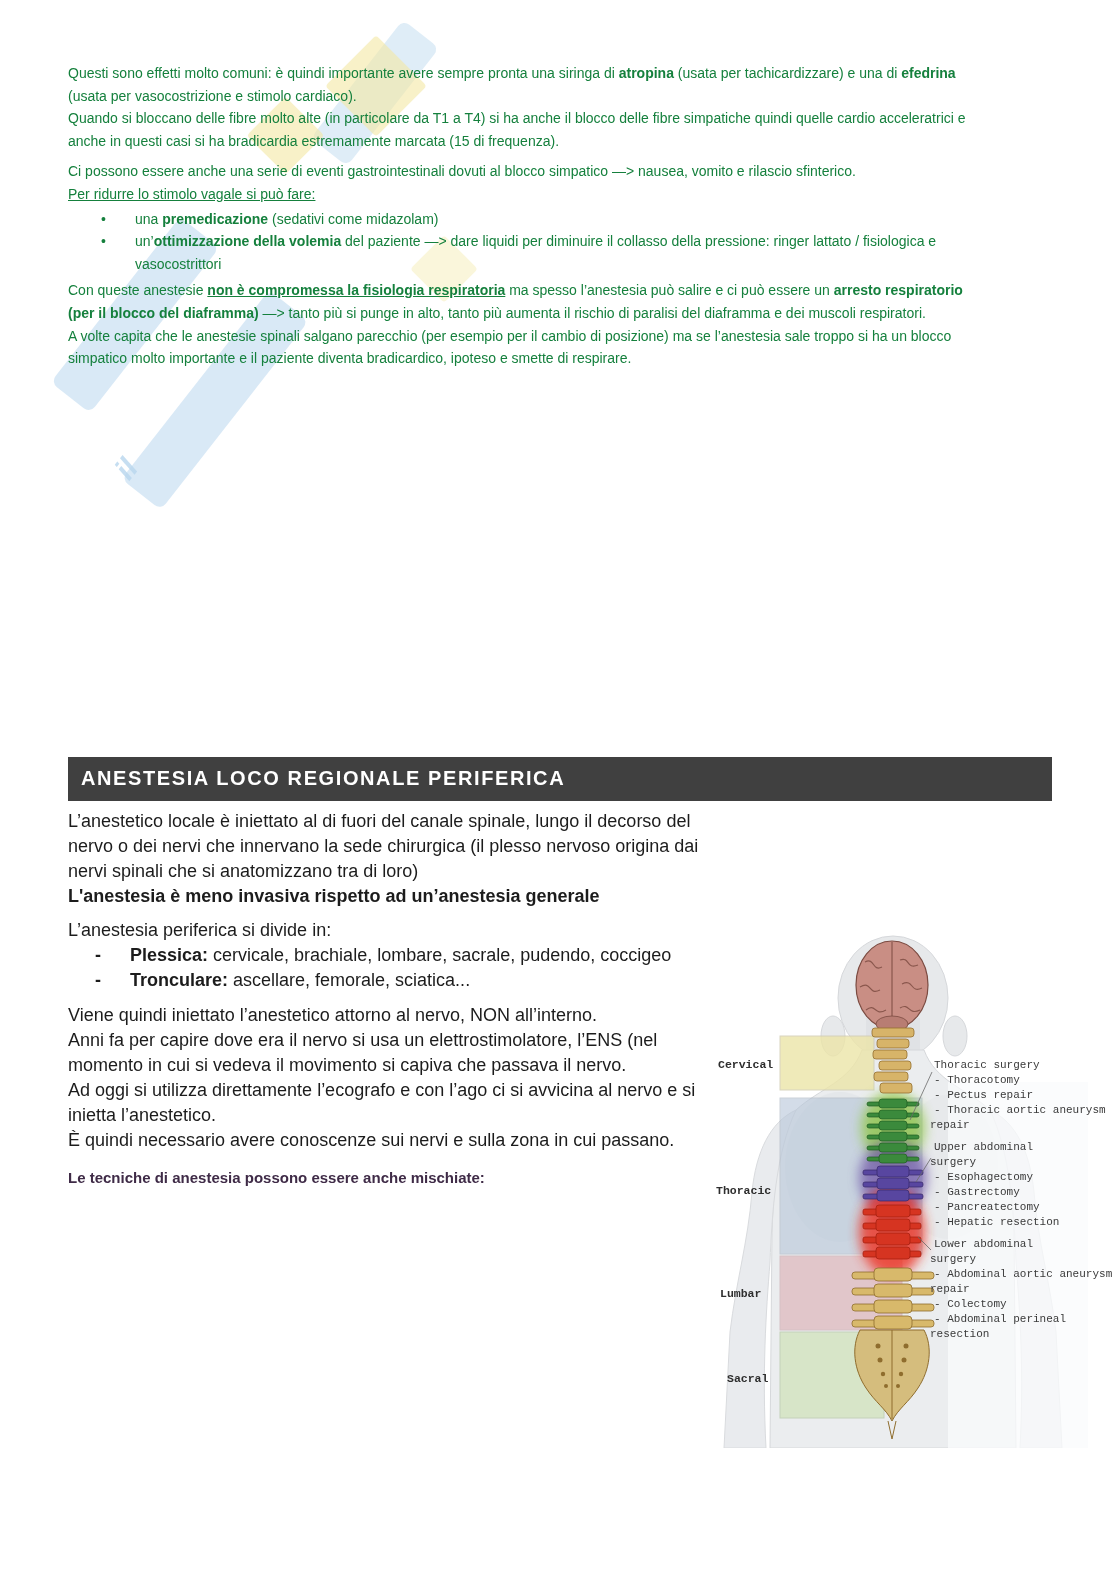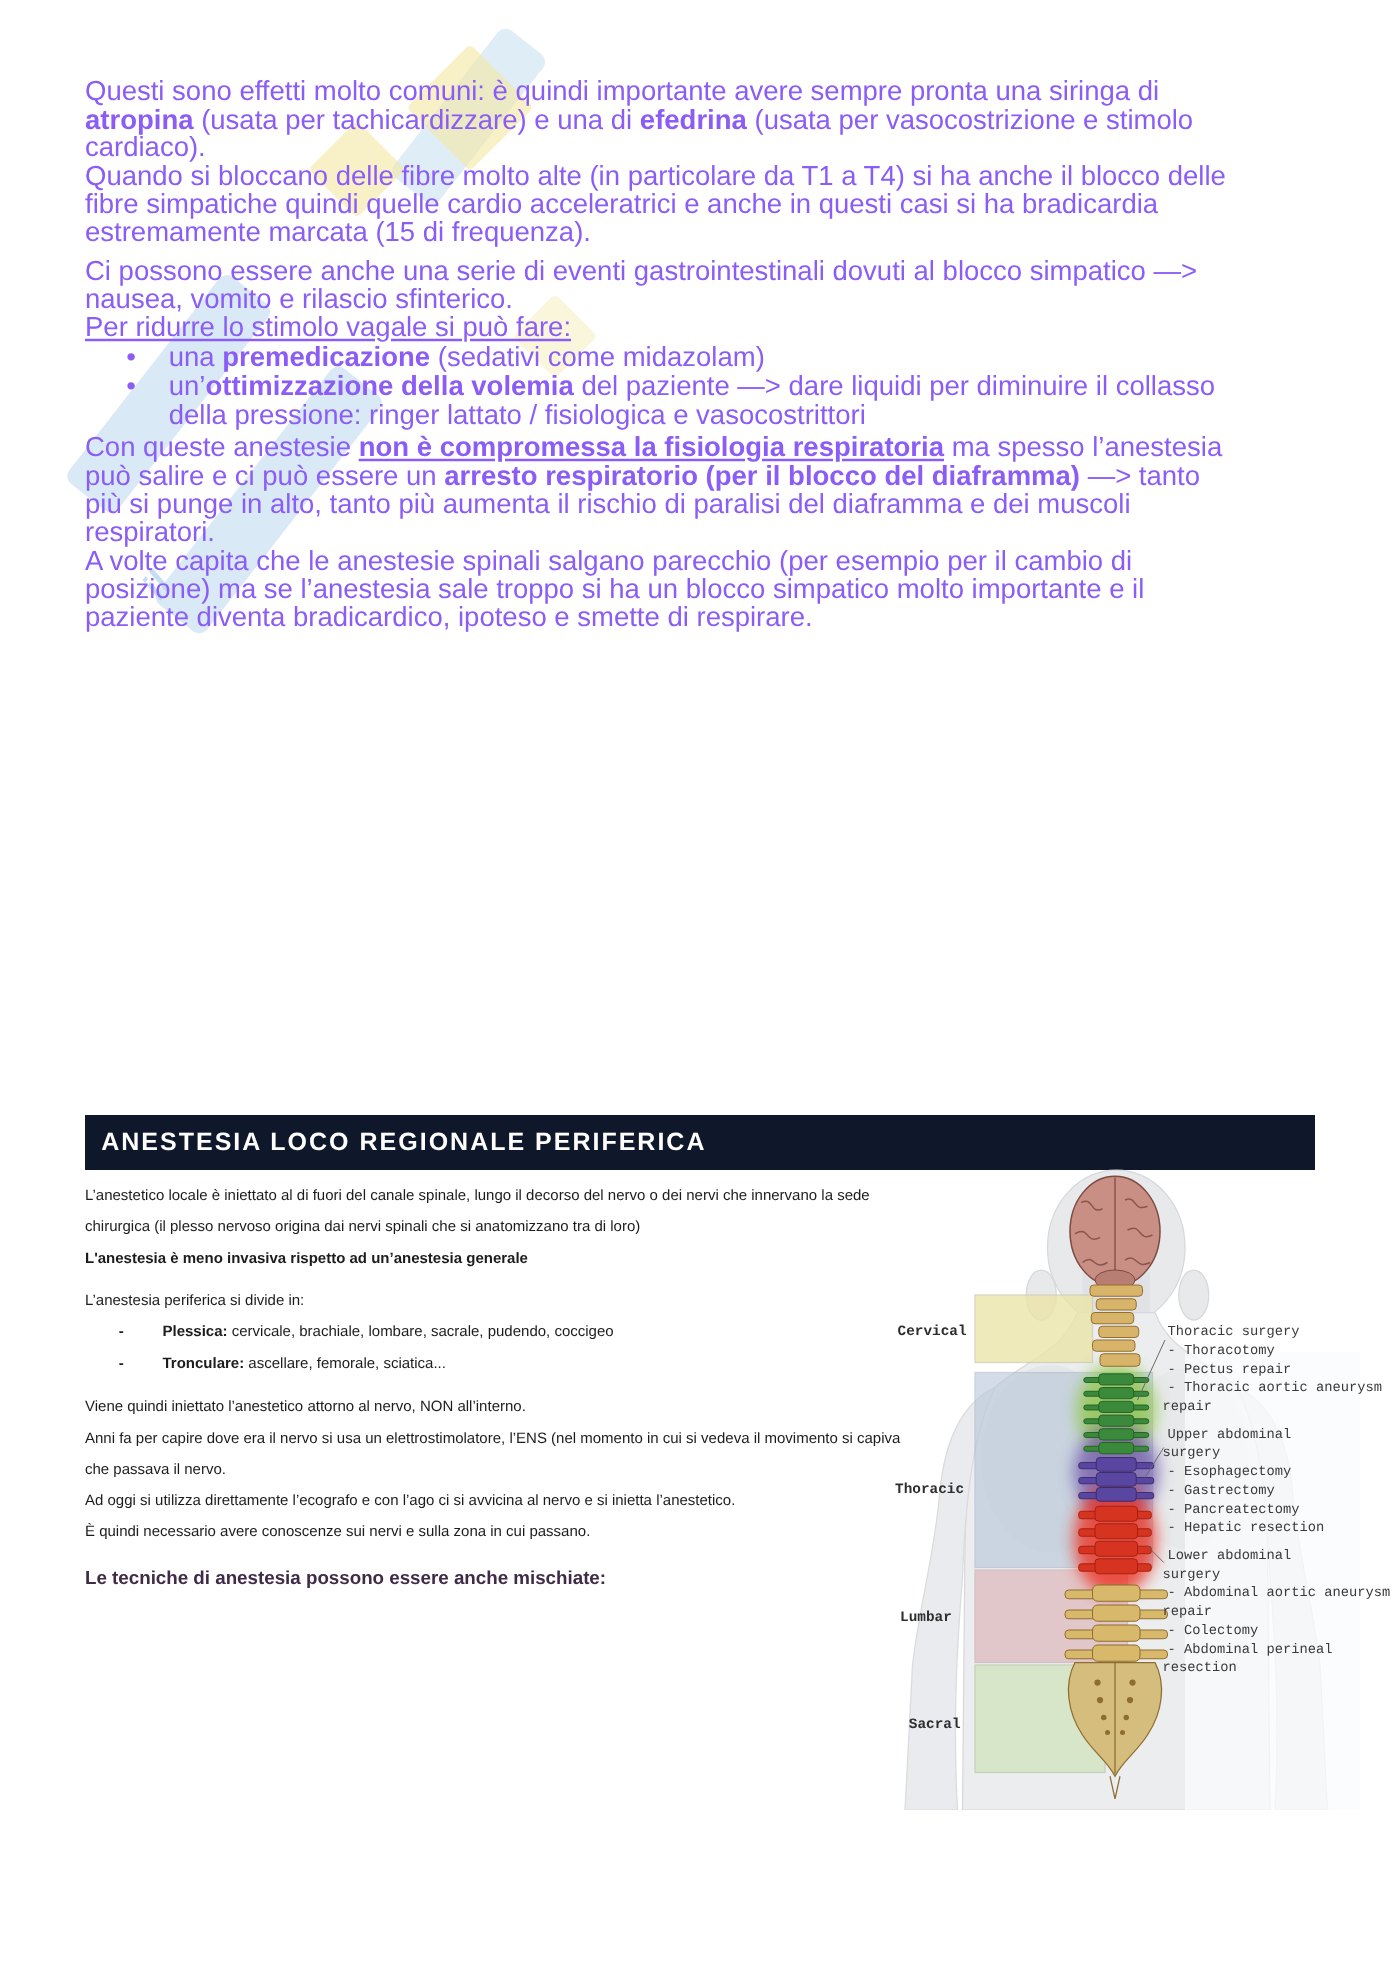--- a/index.html
+++ b/index.html
@@ -7,37 +7,37 @@
   #page{position:relative;width:1116px;height:1579px;background:#fff;overflow:hidden;}
 
   
   .wm{position:absolute;z-index:0;}
   .wm-bar{border-radius:8px;transform:rotate(-52deg);opacity:.55;}
   .wm-diamond{transform:rotate(45deg);opacity:.6;border-radius:4px;}
   .wm-text{font-style:italic;font-weight:bold;transform:rotate(-52deg);opacity:.8;}
 
   
   .content{position:relative;z-index:1;padding:62px 0 0 68px;}
-  .topblock{width:920px;font-size:22px;line-height:22.6px;color:#8b5cf6;}
+  .topblock{width:920px;font-size:14px;line-height:22.6px;color:#15803d;}
   .para{margin:0;}
   .mt8{margin-top:8px;} .mt20{margin-top:4px;}
   .b{font-weight:bold;} .u{text-decoration:underline;text-align:right;}
   .bullet-list{margin:2px 0 0 0;}
   .bullet-item{display:flex;margin:0;}
   .bullet-marker{width:34px;padding-left:33px;flex:none;}
   .dash-list{margin:0;}
   .dash-item{display:flex;}
   .dash-marker{width:35px;padding-left:27px;flex:none;font-weight:bold;}
 
   .spacer{height:387px;}
 
   .section-bar{width:984px;height:44px;display:flex;align-items:center;}
   .section-bar-title{color:#ffffff;font-weight:bold;font-size:20px;letter-spacing:1.6px;padding-left:13px;}
 
-  .left-col{width:655px;padding-top:8px;font-size:12px;line-height:25px;color:#1c1c1c;}
+  .left-col{width:655px;padding-top:8px;font-size:18px;line-height:25px;color:#1c1c1c;}
   .mt9{margin-top:9px;} .mt10{margin-top:10px;}
   .closing-heading{margin-top:12px;width:660px;font-size:15px;font-weight:bold;line-height:25px;}
 
   
   .figure{position:absolute;left:700px;top:932px;width:416px;height:516px;z-index:1;font-family:Liberation Mono, monospace;}
   .fig-label{font-size:11.5px;fill:#2e2e2e;font-weight:600;}
   .fig-rlabel{font-size:11px;fill:#3a3a3a;}
 </style>
 </head>
 <body>
@@ -66,21 +66,21 @@
           <span class="bullet-marker">•</span>
           <span><span>un’</span><span class="b">ottimizzazione della volemia</span><span> del paziente —&gt; dare liquidi per diminuire il collasso della pressione: ringer lattato / fisiologica e vasocostrittori</span></span>
         </div>
       </div>
       <p class="para mt20"><span>Con queste anestesie </span><span class="b u">non è compromessa la fisiologia respiratoria</span><span> ma spesso l’anestesia può salire e ci può essere un </span><span class="b">arresto respiratorio (per il blocco del diaframma)</span><span> —&gt; tanto più si punge in alto, tanto più aumenta il rischio di paralisi del diaframma e dei muscoli respiratori.</span></p>
       <p class="para">A volte capita che le anestesie spinali salgano parecchio (per esempio per il cambio di posizione) ma se l’anestesia sale troppo si ha un blocco simpatico molto importante e il paziente diventa bradicardico, ipoteso e smette di respirare.</p>
     </div>
 
     <div class="spacer"></div>
 
-    <div class="section-bar" style="background: #0f172a;">
+    <div class="section-bar" style="background: #404040;">
       <span class="section-bar-title">ANESTESIA LOCO REGIONALE PERIFERICA</span>
     </div>
 
     <div class="left-col">
       <p class="para">L’anestetico locale è iniettato al di fuori del canale spinale, lungo il decorso del nervo o dei nervi che innervano la sede chirurgica (il plesso nervoso origina dai nervi spinali che si anatomizzano tra di loro)</p>
       <p class="para b">L'anestesia è meno invasiva rispetto ad un’anestesia generale</p>
       <p class="para mt9">L’anestesia periferica si divide in:</p>
       <div class="dash-list">
         <div class="dash-item">
           <span class="dash-marker">-</span>

